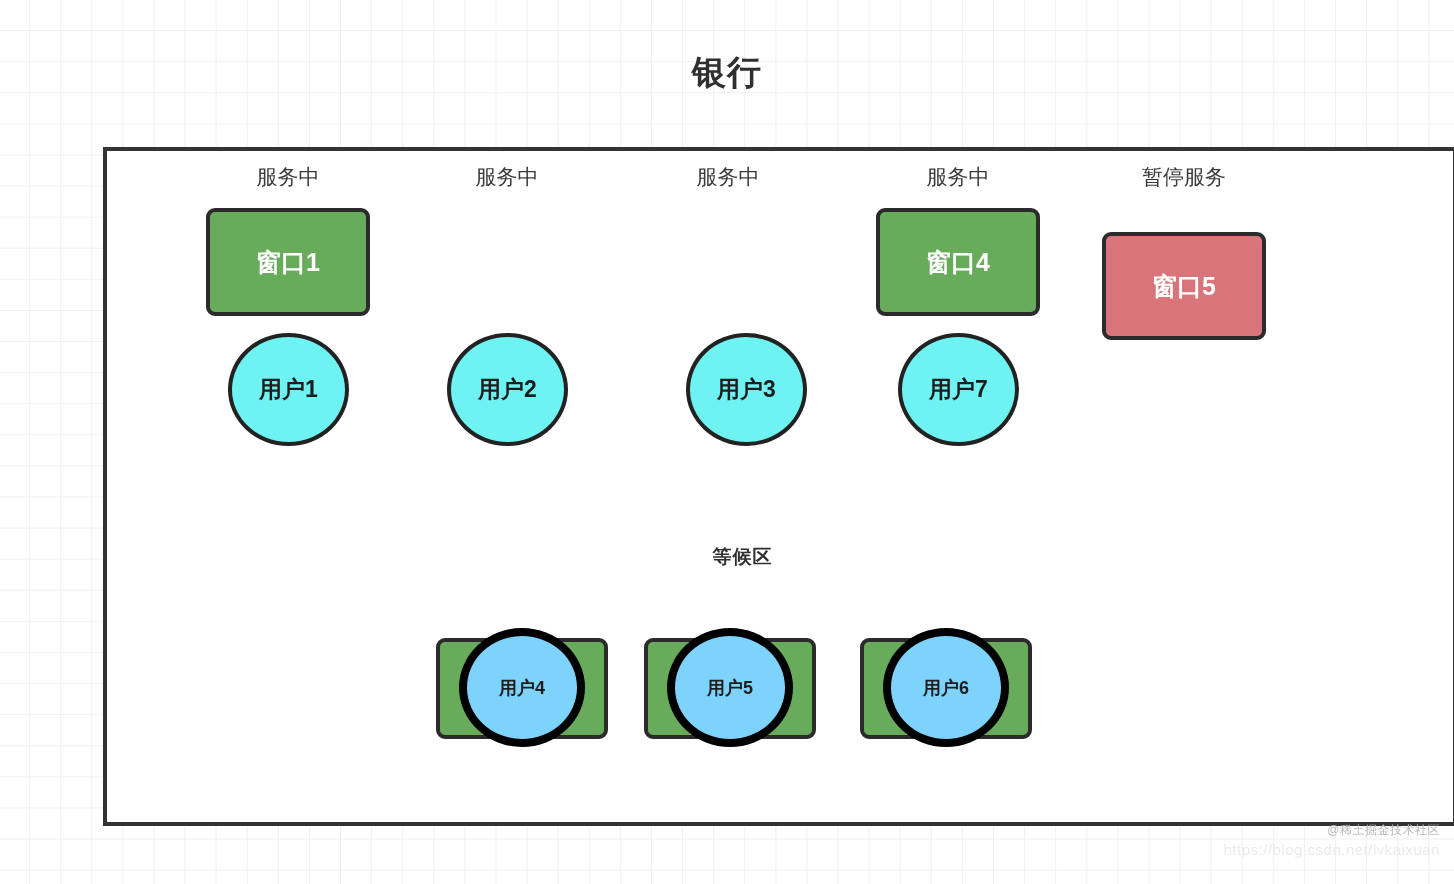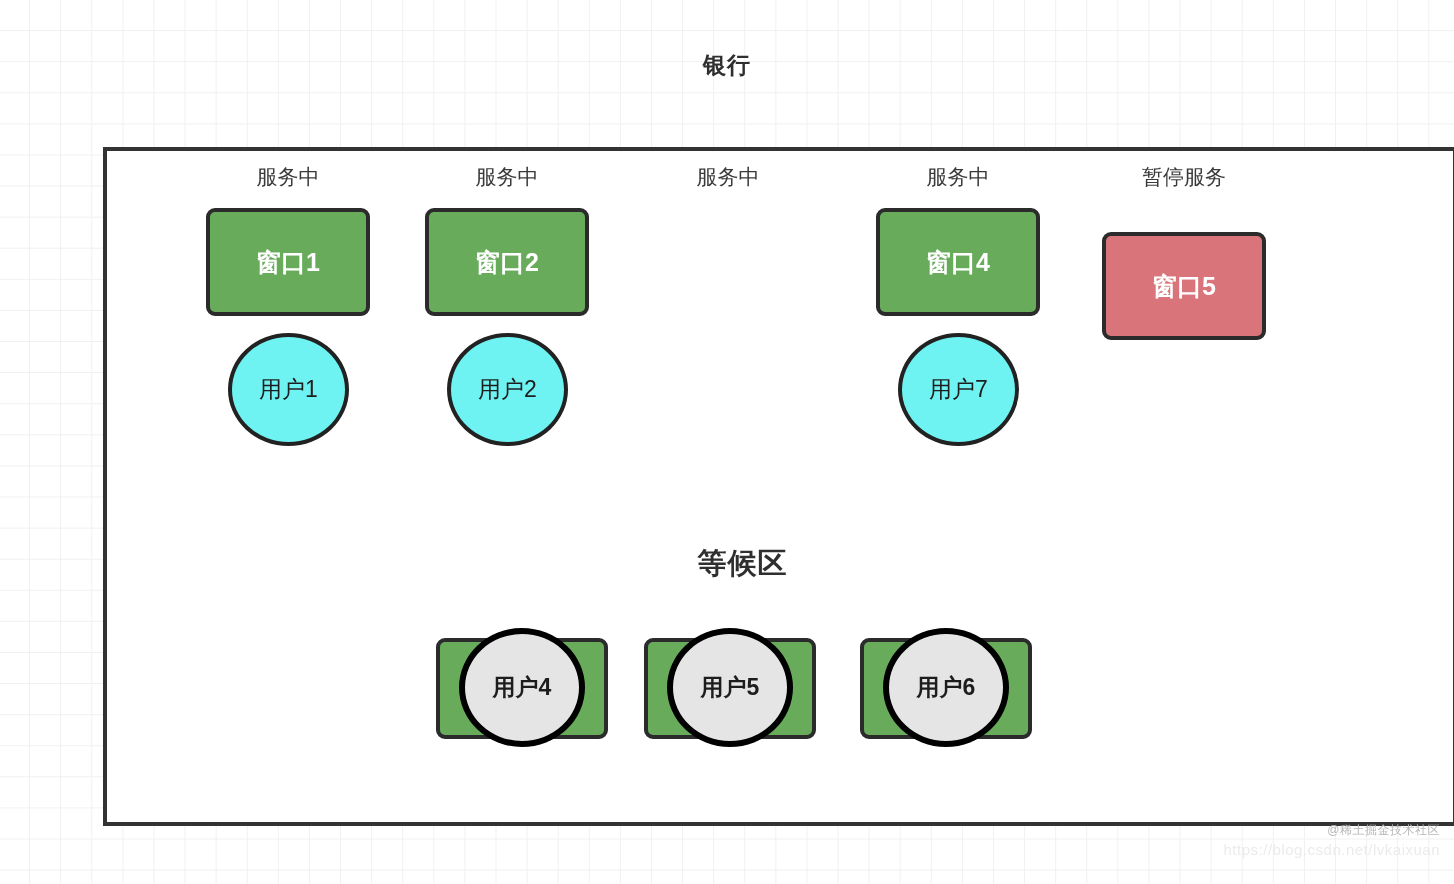--- a/index.html
+++ b/index.html
@@ -29,21 +29,21 @@
     background-position: -2px -1px;
   }
 
   
   #diagram-title {
     position: absolute;
     left: 0;
     top: 50px;
     width: 1454px;
     text-align: center;
-    font-size: 23px;
+    font-size: 34px;
     font-weight: 700;
     color: #2f2f2f;
     letter-spacing: 1px;
   }
 
   
   #bank-frame {
     position: absolute;
     left: 103px;
     top: 147px;
@@ -93,59 +93,59 @@
     width: 121px;
     height: 113px;
     border: 4px solid #222222;
     border-radius: 50%;
     background-color: #6ff2f2;
     box-sizing: border-box;
     display: flex;
     align-items: center;
     justify-content: center;
     font-size: 23px;
-    font-weight: 400;
+    font-weight: 700;
     color: #1d1d1d;
   }
 
   
   #waiting-title {
     position: absolute;
     left: 0;
     top: 393px;
     width: 1271px;
     text-align: center;
-    font-size: 29px;
+    font-size: 19px;
     font-weight: 700;
     color: #2f2f2f;
     letter-spacing: 1px;
   }
   .seat {
     position: absolute;
     top: 487px;
     width: 172px;
     height: 101px;
     border: 4px solid #2b2b2b;
     border-radius: 9px;
     background-color: #67ab5b;
     box-sizing: border-box;
   }
   .waiting-user {
     position: absolute;
     top: 477px;
     width: 126px;
     height: 119px;
-    border: 6px solid #000000;
+    border: 8px solid #000000;
     border-radius: 50%;
-    background-color: #e5e5e5;
+    background-color: #7dd3fc;
     box-sizing: border-box;
     display: flex;
     align-items: center;
     justify-content: center;
-    font-size: 23px;
+    font-size: 18px;
     font-weight: 700;
     color: #1d1d1d;
   }
 
   
   #watermark {
     position: absolute;
     right: 14px;
     bottom: 26px;
     text-align: right;
@@ -171,36 +171,36 @@
   <div id="diagram-title">银行</div>
 
   <div id="bank-frame">
 
     <div class="counter" style="left:99px">
       <div class="counter-status">服务中</div>
       <div class="counter-box open">窗口1</div>
     </div>
     <div class="counter" style="left:318px">
       <div class="counter-status">服务中</div>
-      <div class="counter-box open">窗口2</div>
     </div>
     <div class="counter" style="left:539px">
       <div class="counter-status">服务中</div>
     </div>
     <div class="counter" style="left:769px">
       <div class="counter-status">服务中</div>
       <div class="counter-box open">窗口4</div>
     </div>
     <div class="counter" style="left:995px">
       <div class="counter-status">暂停服务</div>
       <div class="counter-box closed">窗口5</div>
     </div>
 
     <div class="served-user" style="left:121px">用户1</div>
     <div class="served-user" style="left:340px">用户2</div>
+    <div class="served-user" style="left:579px">用户3</div>
     <div class="served-user" style="left:791px">用户7</div>
 
     <div id="waiting-title">等候区</div>
 
     <div class="seat" style="left:329px"></div>
     <div class="seat" style="left:537px"></div>
     <div class="seat" style="left:753px"></div>
 
     <div class="waiting-user" style="left:352px">用户4</div>
     <div class="waiting-user" style="left:560px">用户5</div>

